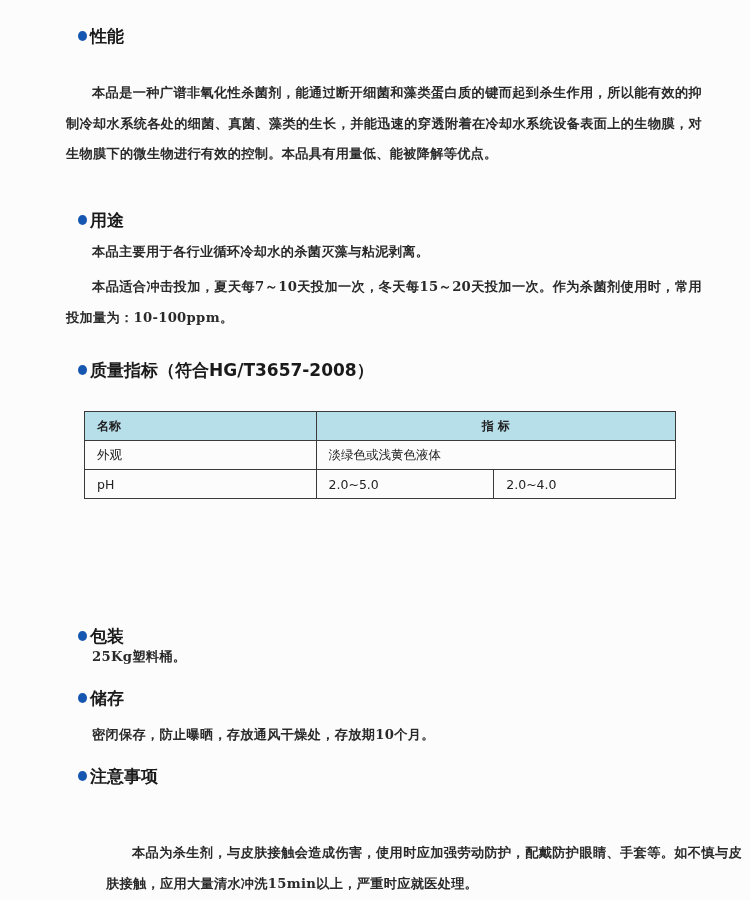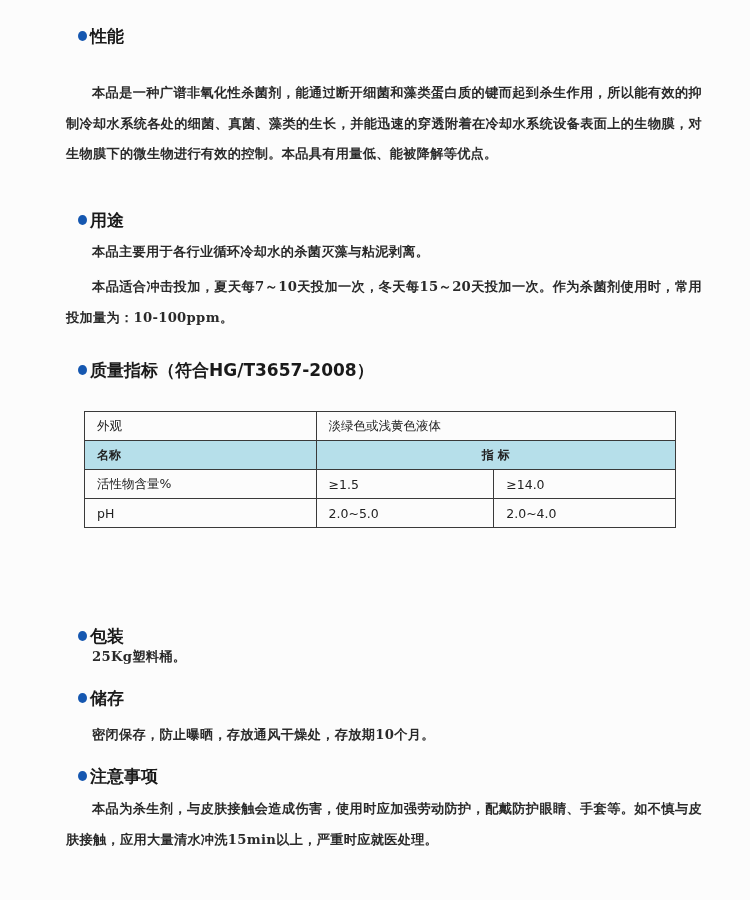--- a/index.html
+++ b/index.html
@@ -49,31 +49,26 @@
 </div>
 
 <table class="spec">
   <colgroup>
       <col style="width:232px">
       <col style="width:178px">
       <col style="width:182px">
     </colgroup>
   <tbody>
       <tr>
-    <td>外观</td>
-    <td colspan="2">淡绿色或浅黄色液体</td>
-  </tr>
-  <tr>
     <th>名称</th>
     <th class="center" colspan="2">指 标</th>
   </tr>
   <tr>
-    <td>活性物含量%</td>
-    <td>≥1.5</td>
-    <td>≥14.0</td>
+    <td>外观</td>
+    <td colspan="2">淡绿色或浅黄色液体</td>
   </tr>
   <tr>
     <td>pH</td>
     <td>2.0~5.0</td>
     <td>2.0~4.0</td>
   </tr>
 </tbody>
   </table>
 
 <div class="heading" style="top:626px;">
@@ -82,13 +77,13 @@
 <div class="line" style="top:648px; font-weight:bold;">25Kg塑料桶。</div>
 
 <div class="heading" style="top:688px;">
   <span class="bullet"></span><span>储存</span>
 </div>
 <div class="line" style="top:726px;">密闭保存，防止曝晒，存放通风干燥处，存放期10个月。</div>
 
 <div class="heading" style="top:766px;">
   <span class="bullet"></span><span>注意事项</span>
 </div>
-<div class="para" style="top:794px;"><span class="indent"></span><span>本品为杀生剂，与皮肤接触会造成伤害，使用时应加强劳动防护，配戴防护眼睛、手套等。如不慎与皮肤接触，应用大量清水冲洗15min以上，严重时应就医处理。</span></div>
+<div class="para" style="top:838px;margin-left:40px;"><span class="indent"></span><span>本品为杀生剂，与皮肤接触会造成伤害，使用时应加强劳动防护，配戴防护眼睛、手套等。如不慎与皮肤接触，应用大量清水冲洗15min以上，严重时应就医处理。</span></div>
 
 </body></html>

